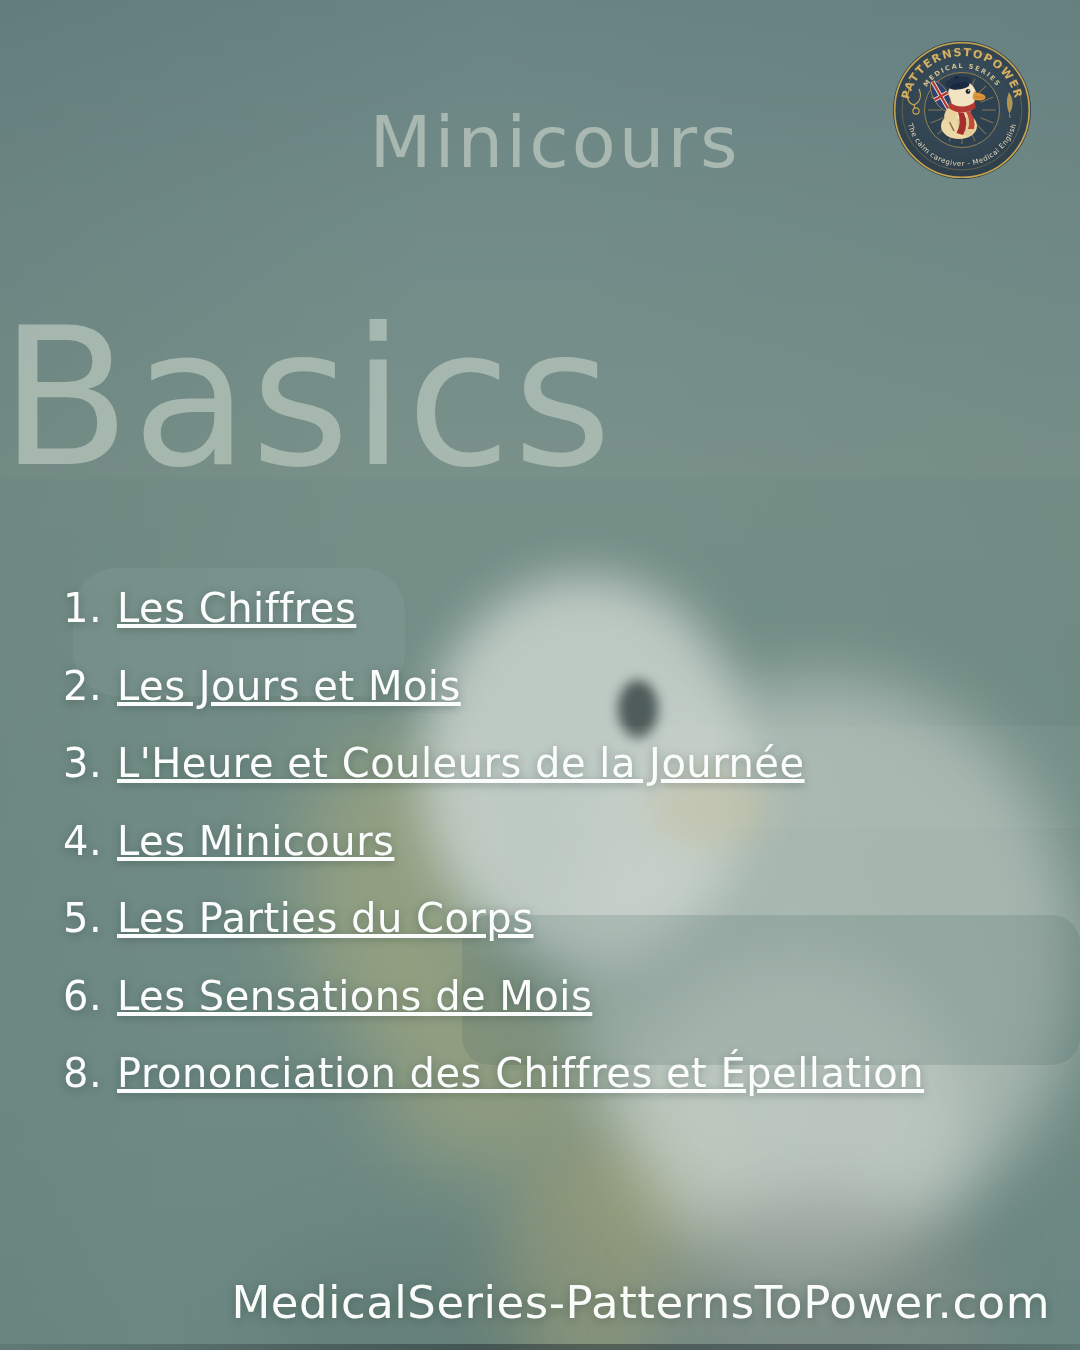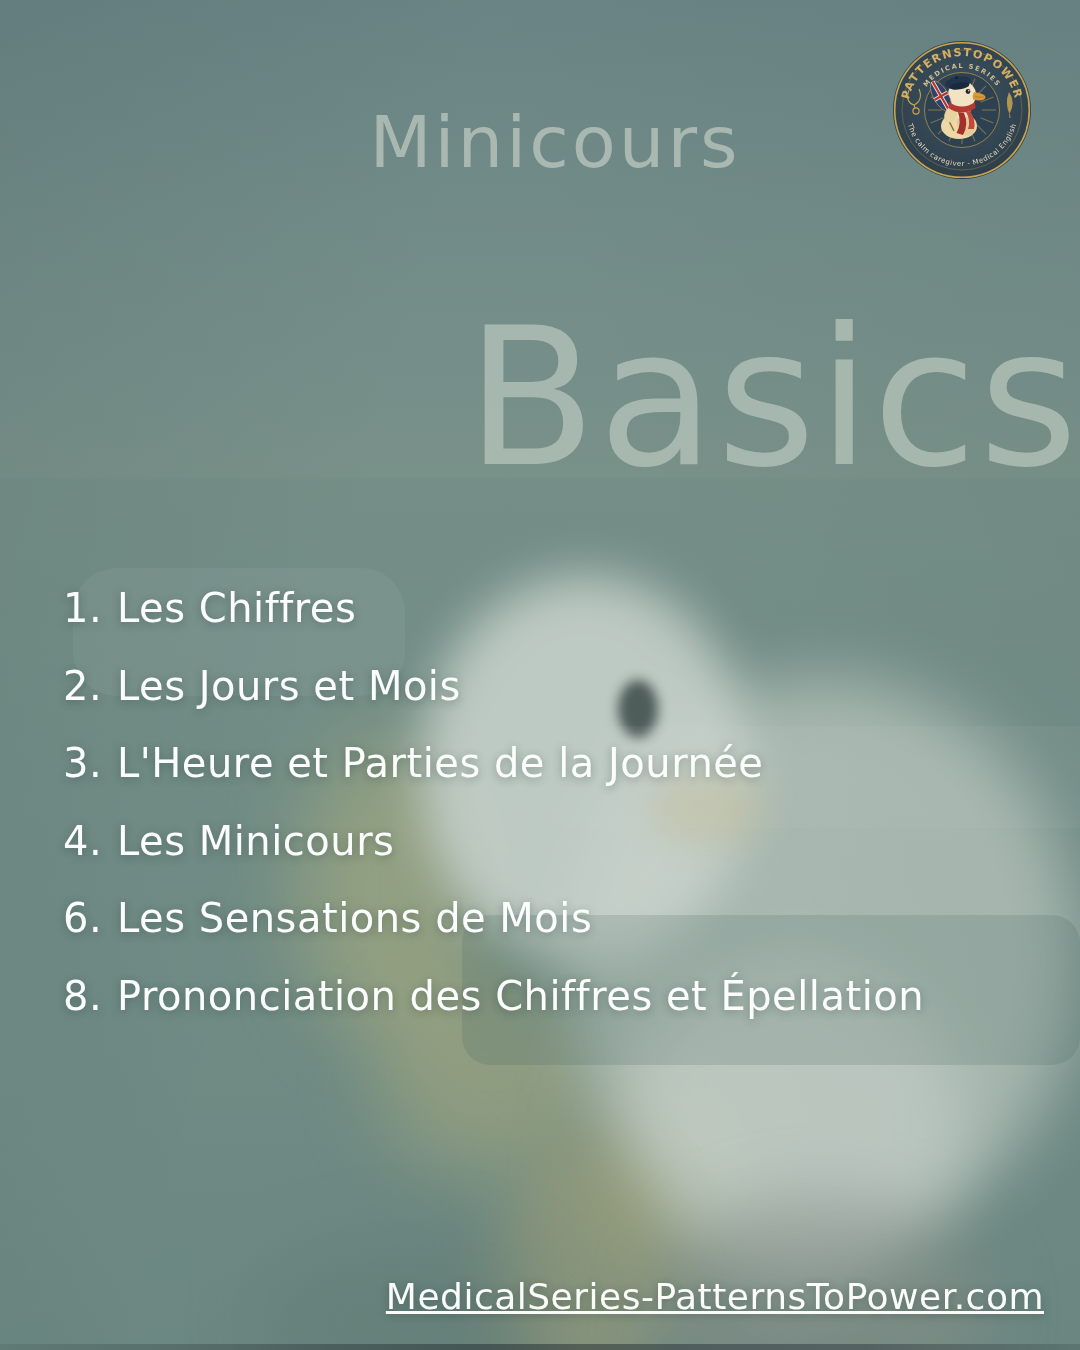--- a/index.html
+++ b/index.html
@@ -41,34 +41,35 @@
     background:linear-gradient(to right, rgba(32,42,46,.12), rgba(32,42,46,.5) 45%, rgba(32,42,46,.42) 80%, rgba(32,42,46,.18));
   }
   
   .series-title{
     position:absolute;left:0;top:100px;width:100%;
     text-align:center;font-size:72px;letter-spacing:3px;
     color:rgba(174,188,180,.92);white-space:nowrap;padding-left:15px;
   }
   .course-title{
     position:absolute;left:0;top:288px;width:100%;
-    text-align:right;font-size:190px;letter-spacing:2px;
+    text-align:left;font-size:190px;letter-spacing:2px;
     color:rgba(173,189,180,.88);white-space:nowrap;
   }
   .lesson-list{
     position:absolute;left:63px;top:570px;margin:0;padding:0;list-style:none;
     color:#fbfdfc;font-size:40px;letter-spacing:.5px;
     text-shadow:0 2px 8px rgba(30,50,45,.35);
+    text-decoration:underline;
   }
   .lesson-list li{height:77.5px;line-height:77.5px;white-space:nowrap;}
   .lesson-list .num{display:inline-block;min-width:54px;}
   .site{
-    position:absolute;right:36px;top:1276px;
-    font-size:36px;letter-spacing:.5px;color:#fafcfa;
-    text-shadow:0 2px 8px rgba(30,50,45,.35);white-space:nowrap;text-decoration:underline;
+    position:absolute;right:30px;top:1276px;
+    font-size:45px;letter-spacing:.5px;color:#fafcfa;
+    text-shadow:0 2px 8px rgba(30,50,45,.35);white-space:nowrap;
   }
   .badge{position:absolute;left:892px;top:40px;width:140px;height:140px;}
   .badge svg{display:block;width:100%;height:100%;}
 </style>
 </head>
 <body>
 
 <div class="canvas">
 
   <div>
@@ -185,24 +186,27 @@
   </div>
 
   <ul class="lesson-list">
     <li>
       <span class="num">1.</span><span>Les Chiffres</span>
     </li>
     <li>
       <span class="num">2.</span><span>Les Jours et Mois</span>
     </li>
     <li>
-      <span class="num">3.</span><span>L'Heure et Parties de la Journée</span>
+      <span class="num">3.</span><span>L'Heure et Couleurs de la Journée</span>
     </li>
     <li>
       <span class="num">4.</span><span>Les Minicours</span>
+    </li>
+    <li>
+      <span class="num">5.</span><span>Les Parties du Corps</span>
     </li>
     <li>
       <span class="num">6.</span><span>Les Sensations de Mois</span>
     </li>
     <li>
       <span class="num">8.</span><span>Prononciation des Chiffres et Épellation</span>
     </li>
   </ul>
 
   <div class="site">MedicalSeries-PatternsToPower.com</div>

